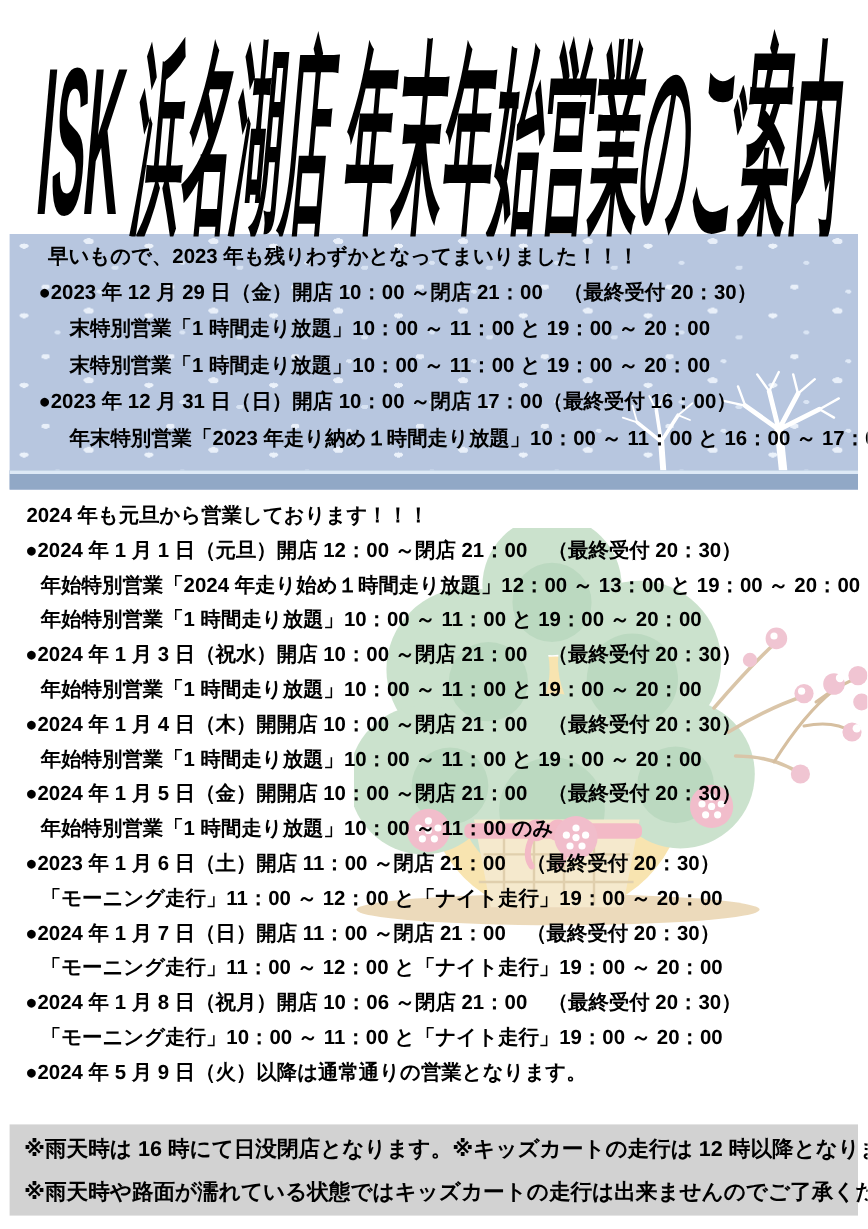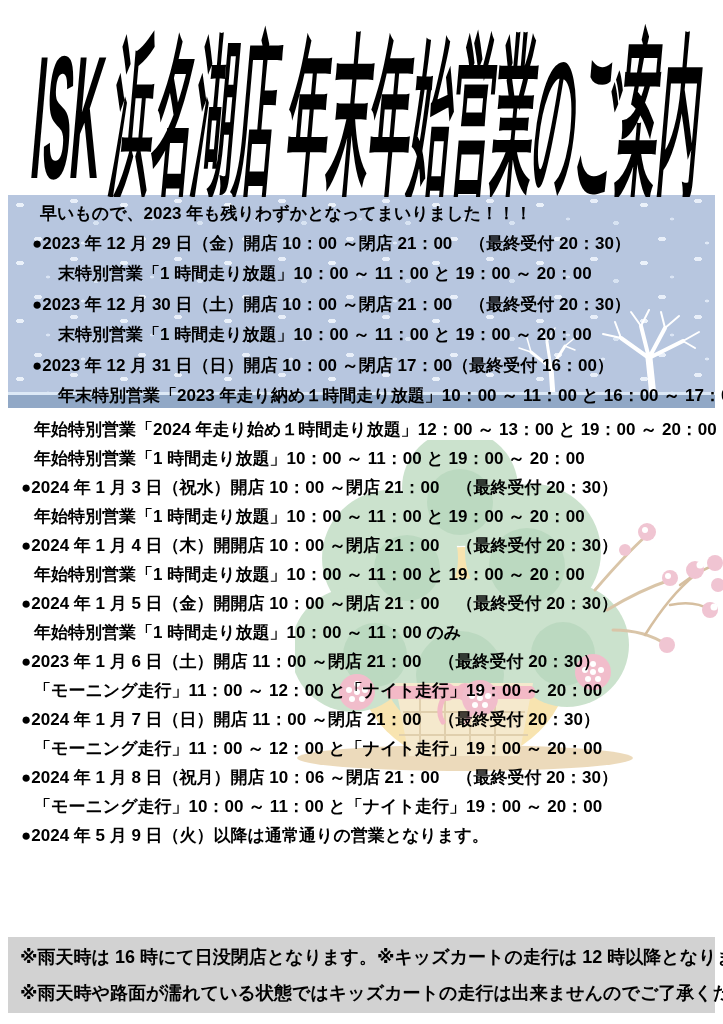--- a/index.html
+++ b/index.html
@@ -77,21 +77,20 @@
         <path d="M118 52 L100 48 M118 52 L112 36 M138 40 L128 26 M138 40 L146 24 M162 42 L158 26 M162 42 L176 30 M180 55 L196 46 M180 55 L192 62" stroke-width="2"></path>
         <path d="M50 110 L48 82" stroke-width="5"></path>
         <path d="M48 82 L28 66 M48 82 L44 56 M48 82 L62 60" stroke-width="3"></path>
         <path d="M28 66 L16 62 M28 66 L24 52 M44 56 L38 44 M44 56 L52 42 M62 60 L74 50 M62 60 L72 64" stroke-width="1.5"></path>
       </g>
     </svg>
     <div class="winter-lines">
       <div class="wln wi">早いもので、2023 年も残りわずかとなってまいりました！！！</div>
       <div class="wln wb">●2023 年 12 月 29 日（金）開店 10：00 ～閉店 21：00　（最終受付 20：30）</div>
       <div class="wln ws">末特別営業「1 時間走り放題」10：00 ～ 11：00 と 19：00 ～ 20：00</div>
-      <div class="wln wb">●2023 年 12 月 30 日（土）開店 10：00 ～閉店 21：00　（最終受付 20：30）</div>
       <div class="wln ws">末特別営業「1 時間走り放題」10：00 ～ 11：00 と 19：00 ～ 20：00</div>
       <div class="wln wb">●2023 年 12 月 31 日（日）開店 10：00 ～閉店 17：00（最終受付 16：00）</div>
       <div class="wln ws">年末特別営業「2023 年走り納め１時間走り放題」10：00 ～ 11：00 と 16：00 ～ 17：00</div>
     </div>
   </div>
 
   <svg class="kadomatsu" width="420" height="335" viewBox="0 0 420 335">
     <circle cx="168" cy="215" r="108" fill="#f8e3ac"></circle>
     <g fill="#c9e1cb">
       <circle cx="165" cy="48" r="58"></circle>
@@ -173,20 +172,22 @@
       <circle cx="55" cy="55" r="9"></circle>
       <circle cx="75" cy="48" r="8"></circle>
       <circle cx="70" cy="95" r="8"></circle>
       <circle cx="78" cy="70" r="7"></circle>
     </g>
     <circle cx="60" cy="50" r="3.5" fill="#ffffff"></circle>
     <circle cx="74" cy="92" r="3.5" fill="#ffffff"></circle>
   </svg>
 
   <div class="section-ny">
+    <div class="nln ni">2024 年も元旦から営業しております！！！</div>
+    <div class="nln nb">●2024 年 1 月 1 日（元旦）開店 12：00 ～閉店 21：00　（最終受付 20：30）</div>
     <div class="nln ns">年始特別営業「2024 年走り始め１時間走り放題」12：00 ～ 13：00 と 19：00 ～ 20：00</div>
     <div class="nln ns">年始特別営業「1 時間走り放題」10：00 ～ 11：00 と 19：00 ～ 20：00</div>
     <div class="nln nb">●2024 年 1 月 3 日（祝水）開店 10：00 ～閉店 21：00　（最終受付 20：30）</div>
     <div class="nln ns">年始特別営業「1 時間走り放題」10：00 ～ 11：00 と 19：00 ～ 20：00</div>
     <div class="nln nb">●2024 年 1 月 4 日（木）開開店 10：00 ～閉店 21：00　（最終受付 20：30）</div>
     <div class="nln ns">年始特別営業「1 時間走り放題」10：00 ～ 11：00 と 19：00 ～ 20：00</div>
     <div class="nln nb">●2024 年 1 月 5 日（金）開開店 10：00 ～閉店 21：00　（最終受付 20：30）</div>
     <div class="nln ns">年始特別営業「1 時間走り放題」10：00 ～ 11：00 のみ</div>
     <div class="nln nb">●2023 年 1 月 6 日（土）開店 11：00 ～閉店 21：00　（最終受付 20：30）</div>
     <div class="nln ns">「モーニング走行」11：00 ～ 12：00 と「ナイト走行」19：00 ～ 20：00</div>

